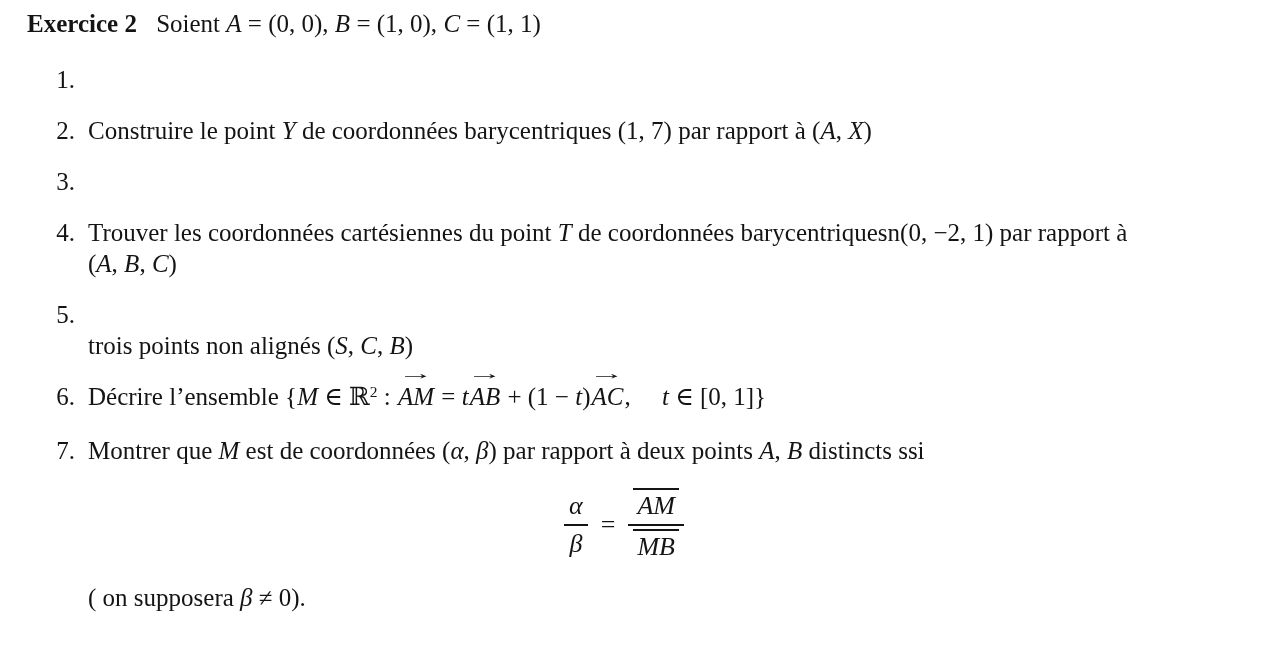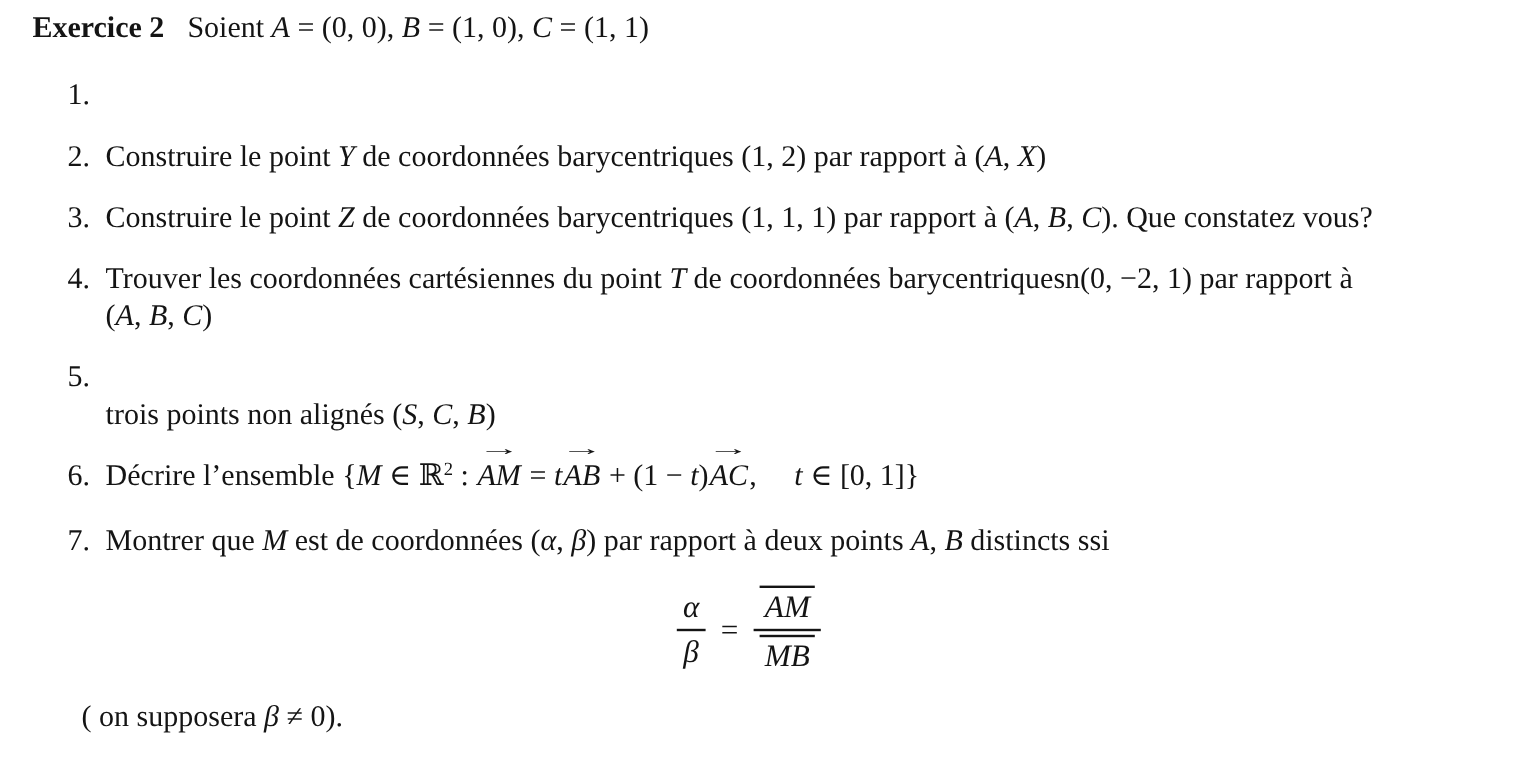--- a/index.html
+++ b/index.html
@@ -37,43 +37,42 @@
 
   .formula-wrap { margin: 22px 0 0 61px; width: 1072px; text-align: center; }
   .formula-inner { display: inline-flex; align-items: center; gap: 11px; font-size: 26px; line-height: 1.15; }
   .frac { display: inline-flex; flex-direction: column; align-items: center; }
   .fnum { padding: 0 5px 3px 5px; }
   .fden { border-top: 2px solid #141414; padding: 3px 5px 0 5px; align-self: stretch; text-align: center; }
   .ovl { display: inline-block; border-top: 2px solid #141414; padding: 1px 4px 0 4px; font-style: italic; }
   .greek { font-style: italic; }
   .eq { padding: 0 2px; }
 
-  .closing { margin: 20px 0 0 41px; white-space: nowrap; }
+  .closing { margin: 20px 0 0 61px; white-space: nowrap; }
 </style>
 </head>
 <body>
 
 <div class="page">
 
   <p class="title">
     <span class="title-label">Exercice 2</span>
     <span class="title-text" id="title-text"><span class="seg-r">Soient </span><span class="seg-i">A</span><span class="seg-r"> = (0, 0), </span><span class="seg-i">B</span><span class="seg-r"> = (1, 0), </span><span class="seg-i">C</span><span class="seg-r"> = (1, 1)</span></span>
   </p>
 
   <div class="items" id="items-list">
       <div class="item">
         <span class="num">1.</span>
       </div>
       <div class="item">
         <span class="num">2.</span>
-        <span class="content"><span class="seg-r">Construire le point </span><span class="seg-i">Y</span><span class="seg-r"> de coordonnées barycentriques (1, 2) par rapport à (</span><span class="seg-i">A</span><span class="seg-r">, </span><span class="seg-i">X</span><span class="seg-r">)</span></span>
+        <span class="content"><span class="seg-r">Construire le point </span><span class="seg-i">Y</span><span class="seg-r"> de coordonnées barycentriques (1, 7) par rapport à (</span><span class="seg-i">A</span><span class="seg-r">, </span><span class="seg-i">X</span><span class="seg-r">)</span></span>
       </div>
       <div class="item">
         <span class="num">3.</span>
-        <span class="content"><span class="seg-r">Construire le point </span><span class="seg-i">Z</span><span class="seg-r"> de coordonnées barycentriques (1, 1, 1) par rapport à (</span><span class="seg-i">A</span><span class="seg-r">, </span><span class="seg-i">B</span><span class="seg-r">, </span><span class="seg-i">C</span><span class="seg-r">). Que constatez vous?</span></span>
       </div>
       <div class="item">
         <span class="num">4.</span>
         <span class="content"><span class="seg-r">Trouver les coordonnées cartésiennes du point </span><span class="seg-i">T</span><span class="seg-r"> de coordonnées barycentriquesn(0, −2, 1) par rapport à</span><br><span class="seg-r">(</span><span class="seg-i">A</span><span class="seg-r">, </span><span class="seg-i">B</span><span class="seg-r">, </span><span class="seg-i">C</span><span class="seg-r">)</span></span>
       </div>
       <div class="item">
         <span class="num">5.</span>
         <span class="content"><br><span class="seg-r">trois points non alignés (</span><span class="seg-i">S</span><span class="seg-r">, </span><span class="seg-i">C</span><span class="seg-r">, </span><span class="seg-i">B</span><span class="seg-r">)</span></span>
       </div>
       <div class="item">

